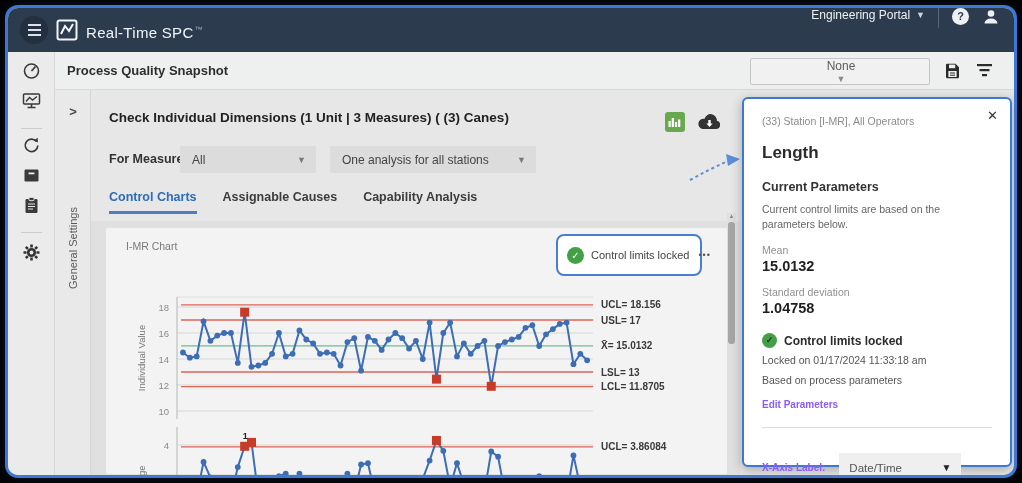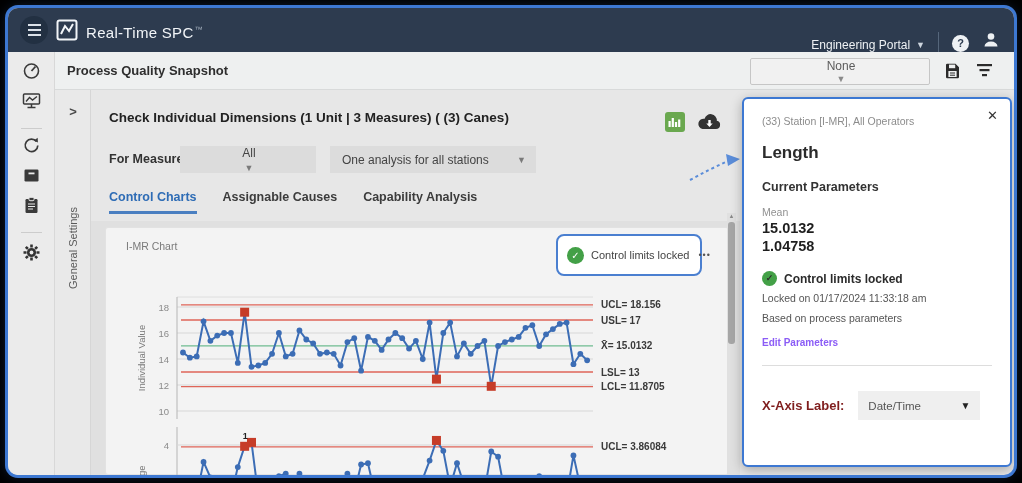--- a/index.html
+++ b/index.html
@@ -10,21 +10,21 @@
     box-shadow:0 0 0 3px #3d78d2, 0 0 14px rgba(61,120,210,.35); }
 
   
   .topbar { position:absolute; left:0; top:0; width:1006px; height:44px; background:#2d3b4f; }
   .hamburger { position:absolute; left:12px; top:8px; width:28px; height:28px; border-radius:50%;
     background:#223042; display:flex; flex-direction:column; justify-content:center; align-items:center; gap:3px; cursor:pointer; }
   .hamburger i { display:block; width:13px; height:2px; background:#dbe1e8; }
   .logo-mark { position:absolute; left:48px; top:11px; }
   .brand { position:absolute; left:78px; top:0; line-height:44px; color:#f2f5f8; font-size:15px; letter-spacing:.3px; }
   .brand sup { font-size:8px; color:#9fabb9; margin-left:1px; }
-  .topbar-right { position:absolute; right:14px; top:0; height:44px; display:flex; align-items:flex-end; gap:13px; }
+  .topbar-right { position:absolute; right:14px; top:0; height:44px; display:flex; align-items:flex-start; gap:13px; }
   .portal { display:flex; align-items:center; gap:6px; color:#eef1f4; font-size:12px; cursor:pointer; }
   .caret { font-size:9px; color:#cdd5de; }
   .tb-divider { width:1px; height:20px; background:#55667b; }
   .help-circle { width:17px; height:17px; border-radius:50%; background:#eef1f4; color:#2d3b4f;
     font-size:11px; font-weight:bold; text-align:center; line-height:17px; cursor:pointer; }
 
   
   .subheader { position:absolute; left:0; top:44px; width:1006px; height:38px; background:#eef0f0; border-bottom:1px solid #d8dada; }
   .page-title { position:absolute; left:59px; top:0; line-height:38px; font-size:13px; font-weight:bold; color:#2e2e2e; }
   .view-dd { position:absolute; left:742px; top:6px; width:180px; height:27px; background:#f1f1f1;
@@ -88,21 +88,21 @@
   .p-small { font-size:10.5px; color:#919191; margin-top:12px; }
   .p-val { font-size:14.5px; font-weight:bold; color:#1e1e1e; margin-top:2px; }
   .p-lockrow { display:flex; align-items:center; gap:7px; margin-top:17px; }
   .p-lockrow .check-dot { width:15px; height:15px; min-width:15px; line-height:15px; font-size:9px; }
   .p-lockrow span { font-size:12px; font-weight:bold; color:#2b2b2b; }
   .p-meta { font-size:10.5px; color:#555; margin-top:6px; }
   .p-meta2 { font-size:10.5px; color:#555; margin-top:8px; }
   .p-link { font-size:10px; font-weight:bold; color:#8b5cf6; margin-top:13px; cursor:pointer; }
   .p-hr { border:none; border-top:1px solid #ddd; margin-top:17px; }
   .p-xaxis { display:flex; align-items:center; gap:14px; margin-top:25px; }
-  .p-xaxis label { font-size:13px; font-weight:bold; color:#7f1d1d; }
+  .p-xaxis label { font-size:10px; font-weight:bold; color:#8b5cf6; }
   .p-dd { width:122px; height:29px; background:#efefef; display:flex; align-items:center;
     justify-content:space-between; padding:0 10px; font-size:11.5px; color:#555; cursor:pointer; }
   .p-dd .caret { color:#222; font-size:10px; }
 
   .arrow-svg { position:absolute; left:678px; top:142px; z-index:9; }
 </style>
 </head>
 <body>
 
 <div class="window">
@@ -217,21 +217,21 @@
   </div>
 
   <div class="settings-rail">
     <div class="chev">&gt;</div>
     <span class="vlabel">General Settings</span>
   </div>
 
   <div class="main">
     <div class="heading">Check Individual Dimensions (1 Unit | 3 Measures) ( (3) Canes)</div>
     <span class="measure-label">For Measure:</span>
-    <div class="flat-dd" style="left:89px; width:136px;flex-direction:column;">
+    <div class="flat-dd" style="left:89px; width:136px;">
       <span>All</span>
         <span class="caret">▼</span>
     </div>
     <div class="flat-dd" style="left:239px; width:206px;">
       <span>One analysis for all stations</span>
         <span class="caret">▼</span>
     </div>
     <div class="tabs">
       <div class="tab active">Control Charts</div>
       <div class="tab">Assignable Causes</div>
@@ -428,22 +428,24 @@
   <svg class="arrow-svg" width="60" height="36">
     <path d="M4,30 Q 24,19 42,11" fill="none" stroke="#5b8dd9" stroke-width="2" stroke-dasharray="3,3"></path>
     <polygon points="40,4 54,9 42,16" fill="#5b8dd9"></polygon>
   </svg>
 
   <div class="panel">
     <span class="close">✕</span>
     <div class="p-sub">(33) Station [I-MR], All Operators</div>
     <div class="p-title">Length</div>
     <div class="p-sec">Current Parameters</div>
+    <div class="p-desc">Current control limits are based on the parameters below.</div>
     <div class="p-small">Mean</div>
     <div class="p-val">15.0132</div>
+    <div class="p-small">Standard deviation</div>
     <div class="p-val">1.04758</div>
     <div class="p-lockrow">
       <span class="check-dot">✓</span>
       <span>Control limits locked</span>
     </div>
     <div class="p-meta">Locked on 01/17/2024 11:33:18 am</div>
     <div class="p-meta2">Based on process parameters</div>
     <div class="p-link">Edit Parameters</div>
     <hr class="p-hr">
     <div class="p-xaxis">

